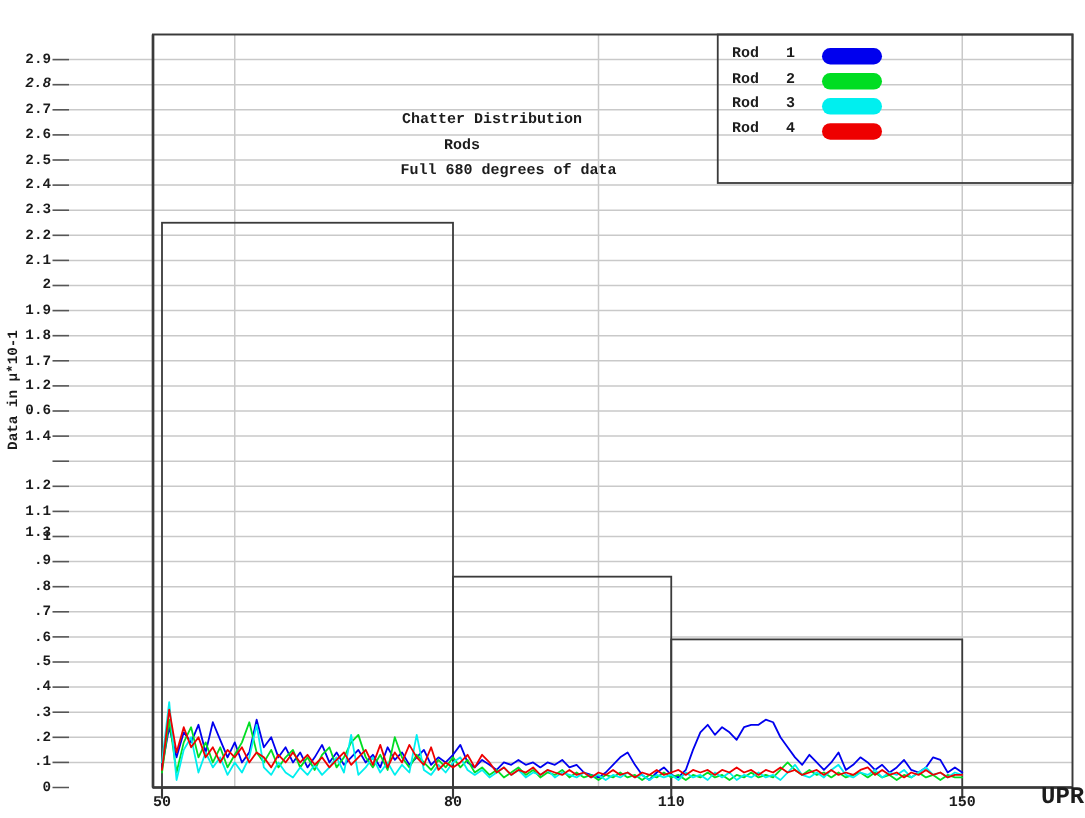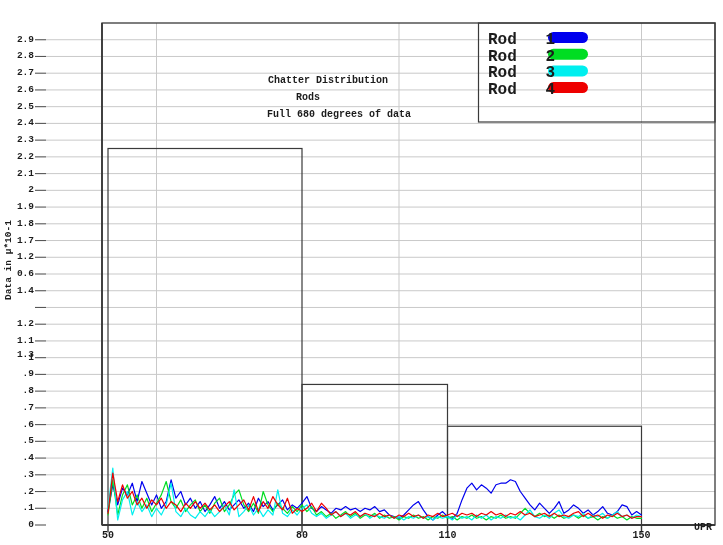--- a/index.html
+++ b/index.html
@@ -6,23 +6,23 @@
   .stage{
     position:relative;width:723px;height:545px;background:#ffffff;overflow:hidden;
     font-family:"Liberation Mono","DejaVu Sans Mono",monospace;color:#1c1c1c;
   }
   .stage svg{position:absolute;left:0;top:0;}
   .lbl{position:absolute;font-weight:bold;line-height:1;white-space:pre;}
   .title-line{font-size:10px;letter-spacing:0px;}
   .t1{left:268px;top:76px;}
   .t2{left:296px;top:93px;}
   .t3{left:267px;top:110px;}
-  .legend-label{font-size:16px;left:488px;}
+  .legend-label{font-size:10px;left:488px;}
   .lr1{top:32px;} .lr2{top:49px;} .lr3{top:65px;} .lr4{top:82px;}
-  .upr{left:694px;top:523px;font-size:10px;}
+  .upr{left:694px;top:523px;font-size:16px;}
   .yaxis-title{
     left:-35px;top:254px;width:90px;height:12px;font-size:9.5px;text-align:center;
     transform:rotate(-90deg);
   }
   .ytick{position:absolute;left:0;width:34px;text-align:right;font-weight:bold;
     font-size:9.5px;line-height:10px;height:10px;}
   .xtick{position:absolute;top:530px;font-weight:bold;font-size:10px;line-height:11px;
     transform:translateX(-50%);}
 </style>
 </head>
@@ -136,21 +136,21 @@
       <div class="ytick" style="top: 218.801px;">1.8</div>
       <div class="ytick" style="top: 202.067px;">1.9</div>
       <div class="ytick" style="top: 185.334px;">2</div>
       <div class="ytick" style="top: 168.601px;">2.1</div>
       <div class="ytick" style="top: 151.867px;">2.2</div>
       <div class="ytick" style="top: 135.134px;">2.3</div>
       <div class="ytick" style="top: 118.401px;">2.4</div>
       <div class="ytick" style="top: 101.668px;">2.5</div>
       <div class="ytick" style="top: 84.9342px;">2.6</div>
       <div class="ytick" style="top: 68.2009px;">2.7</div>
-      <div class="ytick" style="top: 51.4676px;">2.8</div>
+      <div class="ytick" style="top: 51.4676px; font-style: italic;">2.8</div>
       <div class="ytick" style="top: 34.7343px;">2.9</div>
     </div>
   <div id="xtick-layer">
       <div class="xtick" style="left: 108px;">50</div>
       <div class="xtick" style="left: 302px;">80</div>
       <div class="xtick" style="left: 447.5px;">110</div>
       <div class="xtick" style="left: 641.5px;">150</div>
     </div>
 
   <div class="lbl title-line t1">Chatter Distribution</div>

